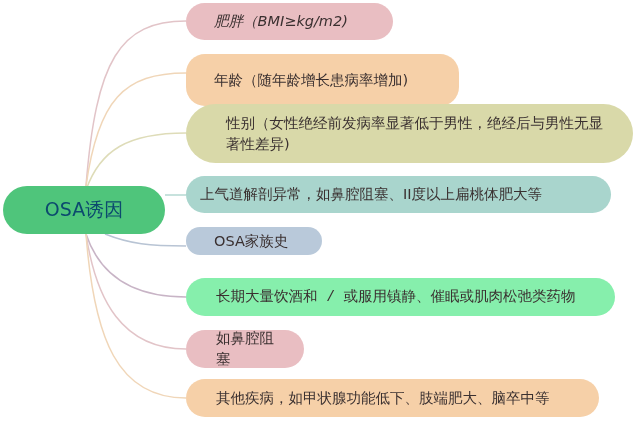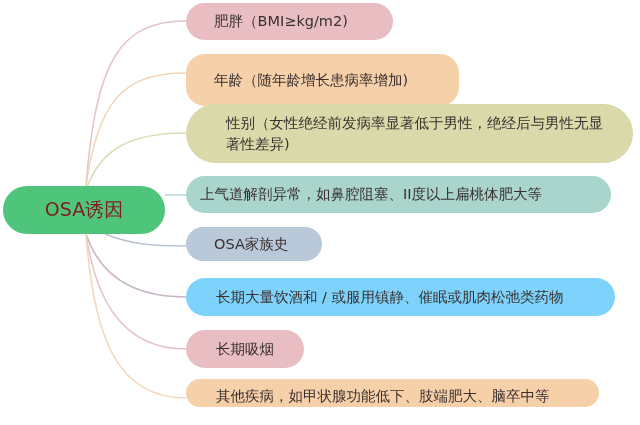--- a/index.html
+++ b/index.html
@@ -2,21 +2,21 @@
 <html><head>
 <meta charset="utf-8">
 <style>
   html, body { margin:0; padding:0; background:#ffffff; }
   body { width:640px; height:425px; position:relative; overflow:hidden;
          font-family:"DejaVu Sans", "Liberation Sans", sans-serif; }
   #canvas { position:absolute; left:0; top:0; width:640px; height:425px; }
   svg.links { position:absolute; left:0; top:0; }
   .root { position:absolute; left:3px; top:186px; width:162px; height:48px;
           border-radius:24px; background:#4fc57b; display:flex; align-items:center;
-          justify-content:center; font-size:19px; color:#7f1d1d; }
+          justify-content:center; font-size:19px; color:#0c4a6e; }
   .node { position:absolute; left:186px; border-radius:19px; display:flex; align-items:center;
           box-sizing:border-box; padding:0 20px 0 28px; font-size:14.5px; color:#3a3030;
           line-height:21px; }
   .node.multi { padding:0 26px 0 40px; border-radius:30px; }
 </style>
 </head>
 <body>
 
 <div id="canvas">
   <svg class="links" width="640" height="425">
@@ -27,37 +27,37 @@
     <path d="M 105 234 C 130 244, 150 246, 186 246" fill="none" stroke="#b8c4d4" stroke-width="1.5"></path>
     <path d="M 86 234 C 98 270, 126 297, 186 297" fill="none" stroke="#c8b4c6" stroke-width="1.5"></path>
     <path d="M 86 234 C 96 300, 122 349, 186 349" fill="none" stroke="#e2c4c8" stroke-width="1.5"></path>
     <path d="M 86 234 C 94 340, 118 398, 186 398" fill="none" stroke="#f0d6b8" stroke-width="1.5"></path>
   </svg>
 
   <div class="root">
     <span>OSA诱因</span>
   </div>
 
-  <div class="node" style="top:3px;width:207px;height:37px;background:#e9bec2;">
+  <div class="node" style="top:3px;width:207px;height:37px;background:#e9bec2;font-style:italic;">
     <span>肥胖（BMI≥kg/m2)</span>
   </div>
   <div class="node" style="top:54px;width:273px;height:52px;background:#f6d0a8;">
     <span>年龄（随年龄增长患病率增加)</span>
   </div>
   <div class="node" style="top:176px;width:425px;height:37px;background:#a9d5cd;padding-left:14px;">
     <span>上气道解剖异常，如鼻腔阻塞、II度以上扁桃体肥大等</span>
   </div>
   <div class="node multi" style="top:104px;width:447px;height:59px;background:#d9d9a9;">
     <span>性别（女性绝经前发病率显著低于男性，绝经后与男性无显著性差异)</span>
   </div>
-  <div class="node" style="top:227px;width:136px;height:34px;background:#b9c9da;align-items:center;">
+  <div class="node" style="top:227px;width:136px;height:28px;background:#b9c9da;align-items:center;">
     <span>OSA家族史</span>
   </div>
-  <div class="node" style="top:278px;width:429px;height:38px;background:#7dd3fc;padding-left:30px;">
+  <div class="node" style="top:278px;width:429px;height:38px;background:#86efac;padding-left:30px;font-family:Liberation Mono, monospace;">
     <span>长期大量饮酒和 / 或服用镇静、催眠或肌肉松弛类药物</span>
   </div>
   <div class="node" style="top:330px;width:118px;height:38px;background:#e9bec2;padding-left:30px;">
-    <span>长期吸烟</span>
+    <span>如鼻腔阻塞</span>
   </div>
-  <div class="node" style="top:379px;width:413px;height:28px;background:#f6d0a8;padding-left:30px;align-items:flex-end;">
+  <div class="node" style="top:379px;width:413px;height:38px;background:#f6d0a8;padding-left:30px;">
     <span>其他疾病，如甲状腺功能低下、肢端肥大、脑卒中等</span>
   </div>
 </div>
 
 </body></html>

